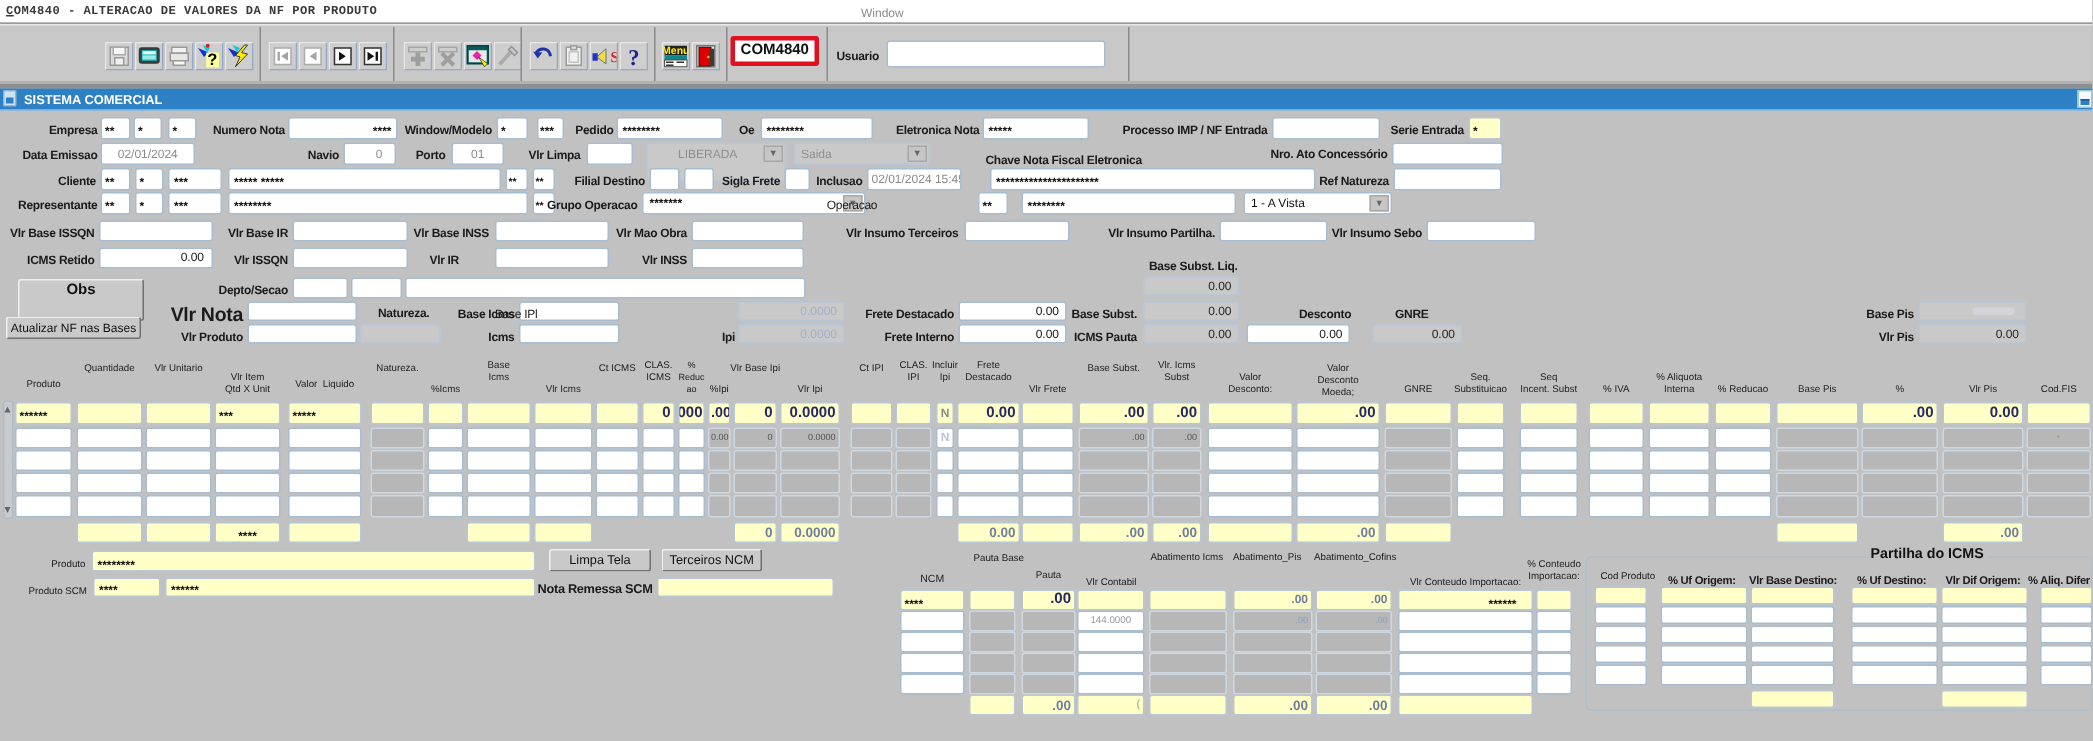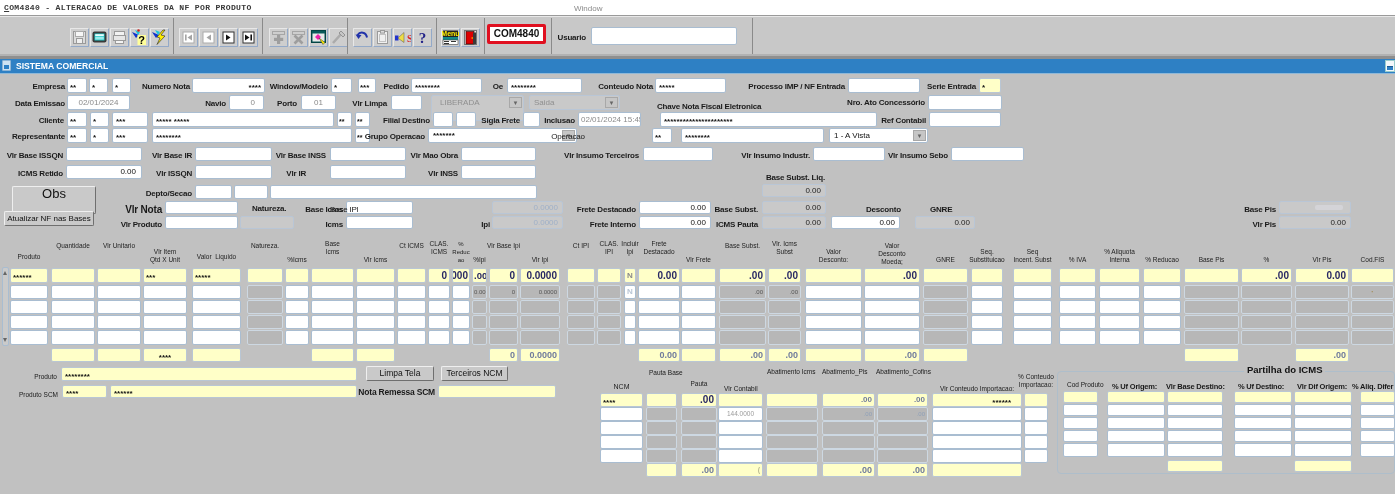--- a/index.html
+++ b/index.html
@@ -186,55 +186,55 @@
 <div class="f" style="left:112px;top:78px;width:19px;height:15px;font-size:8px;line-height:18px;text-align:left;padding:0 2px;">*</div>
 <div class="l" style="left:30px;top:81px;width:160px;text-align:right;font-size:8px;color:#1a1a1a;font-weight:bold;letter-spacing:-0.2px;">Numero Nota</div>
 <div class="f" style="left:192px;top:78px;width:73px;height:15px;font-size:8px;line-height:18px;text-align:right;padding:0 3px;">****</div>
 <div class="l" style="left:168px;top:81px;width:160px;text-align:right;font-size:8px;color:#1a1a1a;font-weight:bold;letter-spacing:-0.2px;">Window/Modelo</div>
 <div class="f" style="left:331px;top:78px;width:21px;height:15px;font-size:8px;line-height:18px;text-align:left;padding:0 2px;">*</div>
 <div class="f" style="left:358px;top:78px;width:18px;height:15px;font-size:8px;line-height:18px;text-align:left;padding:0 1px;">***</div>
 <div class="l" style="left:249px;top:81px;width:160px;text-align:right;font-size:8px;color:#1a1a1a;font-weight:bold;letter-spacing:-0.2px;">Pedido</div>
 <div class="f" style="left:411px;top:78px;width:71px;height:15px;font-size:8px;line-height:18px;text-align:left;padding:0 3px;">********</div>
 <div class="l" style="left:343px;top:81px;width:160px;text-align:right;font-size:8px;color:#1a1a1a;font-weight:bold;letter-spacing:-0.2px;">Oe</div>
 <div class="f" style="left:507px;top:78px;width:75px;height:15px;font-size:8px;line-height:18px;text-align:left;padding:0 3px;">********</div>
-<div class="l" style="left:493px;top:81px;width:160px;text-align:right;font-size:8px;color:#1a1a1a;font-weight:bold;letter-spacing:-0.2px;">Conteudo Nota</div>
+<div class="l" style="left:493px;top:81px;width:160px;text-align:right;font-size:8px;color:#1a1a1a;font-weight:bold;letter-spacing:-0.2px;">Eletronica Nota</div>
 <div class="f" style="left:655px;top:78px;width:71px;height:15px;font-size:8px;line-height:18px;text-align:left;padding:0 3px;">*****</div>
 <div class="l" style="left:685px;top:81px;width:160px;text-align:right;font-size:8px;color:#1a1a1a;font-weight:bold;letter-spacing:-0.2px;">Processo IMP / NF Entrada</div>
 <div class="f" style="left:848px;top:78px;width:72px;height:15px;font-size:8px;line-height:13px;text-align:left;padding:0 3px;"></div>
 <div class="l" style="left:816px;top:81px;width:160px;text-align:right;font-size:8px;color:#1a1a1a;font-weight:bold;letter-spacing:-0.2px;">Serie Entrada</div>
 <div class="y" style="left:979px;top:78px;width:22px;height:15px;font-size:8px;line-height:18px;text-align:left;padding:0 2px;">*</div>
 <div class="l" style="left:-95px;top:98px;width:160px;text-align:right;font-size:8px;color:#1a1a1a;font-weight:bold;letter-spacing:-0.2px;">Data Emissao</div>
 <div class="f" style="left:67px;top:95px;width:63px;height:15px;font-size:8px;line-height:13px;text-align:center;padding:0 3px;color:#8a8a8a;font-weight:normal;">02/01/2024</div>
 <div class="l" style="left:66px;top:98px;width:160px;text-align:right;font-size:8px;color:#1a1a1a;font-weight:bold;letter-spacing:-0.2px;">Navio</div>
 <div class="f" style="left:229px;top:95px;width:35px;height:15px;font-size:8px;line-height:13px;text-align:right;padding:0 8px;color:#8a8a8a;font-weight:normal;">0</div>
 <div class="l" style="left:137px;top:98px;width:160px;text-align:right;font-size:8px;color:#1a1a1a;font-weight:bold;letter-spacing:-0.2px;">Porto</div>
 <div class="f" style="left:301px;top:95px;width:35px;height:15px;font-size:8px;line-height:13px;text-align:center;padding:0 3px;color:#8a8a8a;font-weight:normal;">01</div>
 <div class="l" style="left:227px;top:98px;width:160px;text-align:right;font-size:8px;color:#1a1a1a;font-weight:bold;letter-spacing:-0.2px;">Vlr Limpa</div>
 <div class="f" style="left:391px;top:95px;width:31px;height:15px;font-size:8px;line-height:13px;text-align:left;padding:0 3px;"></div>
-<div class="d" style="left:431px;top:95px;width:93px;height:26px;font-size:8px;font-weight:normal;color:#8f8f8f;line-height:13px;padding:0 8px;">LIBERADA<span class="dda">▼</span></div>
+<div class="d" style="left:431px;top:95px;width:93px;height:26px;font-size:8px;font-weight:normal;color:#8f8f8f;line-height:13px;padding:0 20px;">LIBERADA<span class="dda">▼</span></div>
 <div class="d" style="left:529px;top:95px;width:91px;height:15px;font-size:8px;font-weight:normal;color:#8f8f8f;line-height:13px;padding:0 4px;">Saida<span class="dda">▼</span></div>
 <div class="l" style="left:657px;top:101px;font-size:8px;color:#1a1a1a;font-weight:bold;letter-spacing:-0.2px;">Chave Nota Fiscal Eletronica</div>
 <div class="l" style="left:765px;top:97px;width:160px;text-align:right;font-size:8px;color:#1a1a1a;font-weight:bold;letter-spacing:-0.2px;">Nro. Ato Concessório</div>
 <div class="f" style="left:928px;top:95px;width:74px;height:15px;font-size:8px;line-height:13px;text-align:left;padding:0 3px;"></div>
 <div class="l" style="left:-96px;top:115px;width:160px;text-align:right;font-size:8px;color:#1a1a1a;font-weight:bold;letter-spacing:-0.2px;">Cliente</div>
 <div class="f" style="left:67px;top:112px;width:20px;height:15px;font-size:8px;line-height:18px;text-align:left;padding:0 2px;">**</div>
 <div class="f" style="left:90px;top:112px;width:19px;height:15px;font-size:8px;line-height:18px;text-align:left;padding:0 2px;">*</div>
 <div class="f" style="left:112px;top:112px;width:36px;height:15px;font-size:8px;line-height:18px;text-align:left;padding:0 3px;">***</div>
 <div class="f" style="left:152px;top:112px;width:182px;height:15px;font-size:8px;line-height:18px;text-align:left;padding:0 3px;">***** *****</div>
 <div class="f" style="left:337px;top:112px;width:15px;height:15px;font-size:7px;line-height:18px;text-align:left;padding:0 1px;">**</div>
 <div class="f" style="left:355px;top:112px;width:15px;height:15px;font-size:7px;line-height:18px;text-align:left;padding:0 1px;">**</div>
 <div class="l" style="left:270px;top:115px;width:160px;text-align:right;font-size:8px;color:#1a1a1a;font-weight:bold;letter-spacing:-0.2px;">Filial Destino</div>
 <div class="f" style="left:433px;top:112px;width:20px;height:15px;font-size:8px;line-height:13px;text-align:left;padding:0 3px;"></div>
 <div class="f" style="left:456px;top:112px;width:20px;height:15px;font-size:8px;line-height:13px;text-align:left;padding:0 3px;"></div>
 <div class="l" style="left:360px;top:115px;width:160px;text-align:right;font-size:8px;color:#1a1a1a;font-weight:bold;letter-spacing:-0.2px;">Sigla Frete</div>
 <div class="f" style="left:523px;top:112px;width:17px;height:15px;font-size:8px;line-height:13px;text-align:left;padding:0 3px;"></div>
 <div class="l" style="left:415px;top:115px;width:160px;text-align:right;font-size:8px;color:#1a1a1a;font-weight:bold;letter-spacing:-0.2px;">Inclusao</div>
 <div class="f" style="left:578px;top:112px;width:63px;height:15px;font-size:8px;line-height:13px;text-align:left;padding:0 2px;color:#8a8a8a;font-weight:normal;">02/01/2024 15:45</div>
 <div class="f" style="left:660px;top:112px;width:217px;height:15px;font-size:8px;line-height:18px;text-align:left;padding:0 3px;">**********************</div>
-<div class="l" style="left:766px;top:115px;width:160px;text-align:right;font-size:8px;color:#1a1a1a;font-weight:bold;letter-spacing:-0.2px;">Ref Contabil</div>
+<div class="l" style="left:766px;top:115px;width:160px;text-align:right;font-size:8px;color:#1a1a1a;font-weight:bold;letter-spacing:-0.2px;">Ref Natureza</div>
 <div class="f" style="left:929px;top:112px;width:72px;height:15px;font-size:8px;line-height:13px;text-align:left;padding:0 3px;"></div>
 <div class="l" style="left:-95px;top:131px;width:160px;text-align:right;font-size:8px;color:#1a1a1a;font-weight:bold;letter-spacing:-0.2px;">Representante</div>
 <div class="f" style="left:67px;top:128px;width:20px;height:15px;font-size:8px;line-height:18px;text-align:left;padding:0 2px;">**</div>
 <div class="f" style="left:90px;top:128px;width:19px;height:15px;font-size:8px;line-height:18px;text-align:left;padding:0 2px;">*</div>
 <div class="f" style="left:112px;top:128px;width:36px;height:15px;font-size:8px;line-height:18px;text-align:left;padding:0 3px;">***</div>
 <div class="f" style="left:152px;top:128px;width:200px;height:15px;font-size:8px;line-height:18px;text-align:left;padding:0 3px;">********</div>
 <div class="f" style="left:355px;top:128px;width:15px;height:15px;font-size:7px;line-height:18px;text-align:left;padding:0 1px;">**</div>
 <div class="l" style="left:265px;top:131px;width:160px;text-align:right;font-size:8px;color:#1a1a1a;font-weight:bold;letter-spacing:-0.2px;">Grupo Operacao</div>
 <div class="f" style="left:428px;top:128px;width:149px;height:15px;font-size:8px;line-height:13px;padding:0 4px;">*******<span class="dda">▼</span></div>
 <div class="l" style="left:488px;top:131px;width:160px;text-align:center;font-size:8px;color:#1a1a1a;font-weight:normal;letter-spacing:-0.2px;">Operacao</div>
@@ -244,40 +244,40 @@
 <div class="l" style="left:-97px;top:150px;width:160px;text-align:right;font-size:8px;color:#1a1a1a;font-weight:bold;letter-spacing:-0.2px;">Vlr Base ISSQN</div>
 <div class="f" style="left:66px;top:147px;width:76px;height:14px;font-size:8px;line-height:12px;text-align:left;padding:0 3px;"></div>
 <div class="l" style="left:32px;top:150px;width:160px;text-align:right;font-size:8px;color:#1a1a1a;font-weight:bold;letter-spacing:-0.2px;">Vlr Base IR</div>
 <div class="f" style="left:195px;top:147px;width:77px;height:14px;font-size:8px;line-height:12px;text-align:left;padding:0 3px;"></div>
 <div class="l" style="left:166px;top:150px;width:160px;text-align:right;font-size:8px;color:#1a1a1a;font-weight:bold;letter-spacing:-0.2px;">Vlr Base INSS</div>
 <div class="f" style="left:330px;top:147px;width:76px;height:14px;font-size:8px;line-height:12px;text-align:left;padding:0 3px;"></div>
 <div class="l" style="left:298px;top:150px;width:160px;text-align:right;font-size:8px;color:#1a1a1a;font-weight:bold;letter-spacing:-0.2px;">Vlr Mao Obra</div>
 <div class="f" style="left:461px;top:147px;width:75px;height:14px;font-size:8px;line-height:12px;text-align:left;padding:0 3px;"></div>
 <div class="l" style="left:479px;top:150px;width:160px;text-align:right;font-size:8px;color:#1a1a1a;font-weight:bold;letter-spacing:-0.2px;">Vlr Insumo Terceiros</div>
 <div class="f" style="left:643px;top:147px;width:70px;height:14px;font-size:8px;line-height:12px;text-align:left;padding:0 3px;"></div>
-<div class="l" style="left:650px;top:150px;width:160px;text-align:right;font-size:8px;color:#1a1a1a;font-weight:bold;letter-spacing:-0.2px;">Vlr Insumo Industr.</div>
+<div class="l" style="left:650px;top:150px;width:160px;text-align:right;font-size:8px;color:#1a1a1a;font-weight:bold;letter-spacing:-0.2px;">Vlr Insumo Partilha.</div>
 <div class="f" style="left:813px;top:147px;width:72px;height:14px;font-size:8px;line-height:12px;text-align:left;padding:0 3px;"></div>
 <div class="l" style="left:788px;top:150px;width:160px;text-align:right;font-size:8px;color:#1a1a1a;font-weight:bold;letter-spacing:-0.2px;">Vlr Insumo Sebo</div>
 <div class="f" style="left:951px;top:147px;width:73px;height:14px;font-size:8px;line-height:12px;text-align:left;padding:0 3px;"></div>
 <div class="l" style="left:-97px;top:168px;width:160px;text-align:right;font-size:8px;color:#1a1a1a;font-weight:bold;letter-spacing:-0.2px;">ICMS Retido</div>
 <div class="f" style="left:66px;top:165px;width:76px;height:14px;font-size:8px;line-height:12px;text-align:right;padding:0 5px;color:#111;font-weight:normal;">0.00</div>
 <div class="l" style="left:32px;top:168px;width:160px;text-align:right;font-size:8px;color:#1a1a1a;font-weight:bold;letter-spacing:-0.2px;">Vlr ISSQN</div>
 <div class="f" style="left:195px;top:165px;width:77px;height:14px;font-size:8px;line-height:12px;text-align:left;padding:0 3px;"></div>
 <div class="l" style="left:146px;top:168px;width:160px;text-align:right;font-size:8px;color:#1a1a1a;font-weight:bold;letter-spacing:-0.2px;">Vlr IR</div>
 <div class="f" style="left:330px;top:165px;width:76px;height:14px;font-size:8px;line-height:12px;text-align:left;padding:0 3px;"></div>
 <div class="l" style="left:298px;top:168px;width:160px;text-align:right;font-size:8px;color:#1a1a1a;font-weight:bold;letter-spacing:-0.2px;">Vlr INSS</div>
 <div class="f" style="left:461px;top:165px;width:75px;height:14px;font-size:8px;line-height:12px;text-align:left;padding:0 3px;"></div>
-<div class="btn" style="left:12px;top:186px;width:84px;height:28px;font-size:13px;line-height:14px;">Obs</div>
+<div class="btn" style="left:12px;top:186px;width:84px;height:28px;font-size:10px;line-height:14px;font-weight:bold;">Obs</div>
 <div class="l" style="left:32px;top:188px;width:160px;text-align:right;font-size:8px;color:#1a1a1a;font-weight:bold;letter-spacing:-0.2px;">Depto/Secao</div>
 <div class="f" style="left:195px;top:185px;width:37px;height:14px;font-size:8px;line-height:12px;text-align:left;padding:0 3px;"></div>
 <div class="f" style="left:234px;top:185px;width:34px;height:14px;font-size:8px;line-height:12px;text-align:left;padding:0 3px;"></div>
 <div class="f" style="left:270px;top:185px;width:267px;height:14px;font-size:8px;line-height:12px;text-align:left;padding:0 3px;"></div>
 <div class="l" style="left:766px;top:172px;font-size:8px;color:#1a1a1a;font-weight:bold;letter-spacing:-0.2px;">Base Subst. Liq.</div>
 <div class="d" style="left:762px;top:184px;width:64px;height:13px;font-size:8px;line-height:11px;text-align:right;padding:0 4px;color:#222;font-weight:normal;">0.00</div>
-<div class="l" style="left:2px;top:204px;width:160px;text-align:right;font-size:10px;color:#1a1a1a;font-weight:bold;letter-spacing:-0.2px;">Vlr Nota</div>
+<div class="l" style="left:2px;top:204px;width:160px;text-align:right;font-size:13px;color:#1a1a1a;font-weight:bold;letter-spacing:-0.2px;">Vlr Nota</div>
 <div class="f" style="left:165px;top:201px;width:73px;height:13px;font-size:8px;line-height:11px;text-align:left;padding:0 3px;"></div>
 <div class="l" style="left:252px;top:203px;font-size:8px;color:#1a1a1a;font-weight:bold;letter-spacing:-0.2px;">Natureza.</div>
 <div class="l" style="left:183px;top:204px;width:160px;text-align:right;font-size:8px;color:#1a1a1a;font-weight:bold;letter-spacing:-0.2px;">Base Icms</div>
 <div class="f" style="left:346px;top:201px;width:67px;height:13px;font-size:8px;line-height:11px;text-align:left;padding:0 3px;"></div>
 <div class="l" style="left:330px;top:204px;width:160px;text-align:left;font-size:8px;color:#1a1a1a;font-weight:normal;letter-spacing:-0.2px;">Base IPl</div>
 <div class="d" style="left:492px;top:201px;width:71px;height:13px;font-size:8px;line-height:11px;text-align:right;padding:0 4px;color:#9fb0c8;font-weight:normal;">0.0000</div>
 <div class="l" style="left:476px;top:204px;width:160px;text-align:right;font-size:8px;color:#1a1a1a;font-weight:bold;letter-spacing:-0.2px;">Frete Destacado</div>
 <div class="f" style="left:639px;top:201px;width:72px;height:13px;font-size:8px;line-height:11px;text-align:right;padding:0 4px;font-weight:normal;">0.00</div>
 <div class="l" style="left:598px;top:204px;width:160px;text-align:right;font-size:8px;color:#1a1a1a;font-weight:bold;letter-spacing:-0.2px;">Base Subst.</div>
 <div class="d" style="left:762px;top:201px;width:64px;height:13px;font-size:8px;line-height:11px;text-align:right;padding:0 4px;color:#222;font-weight:normal;">0.00</div>

